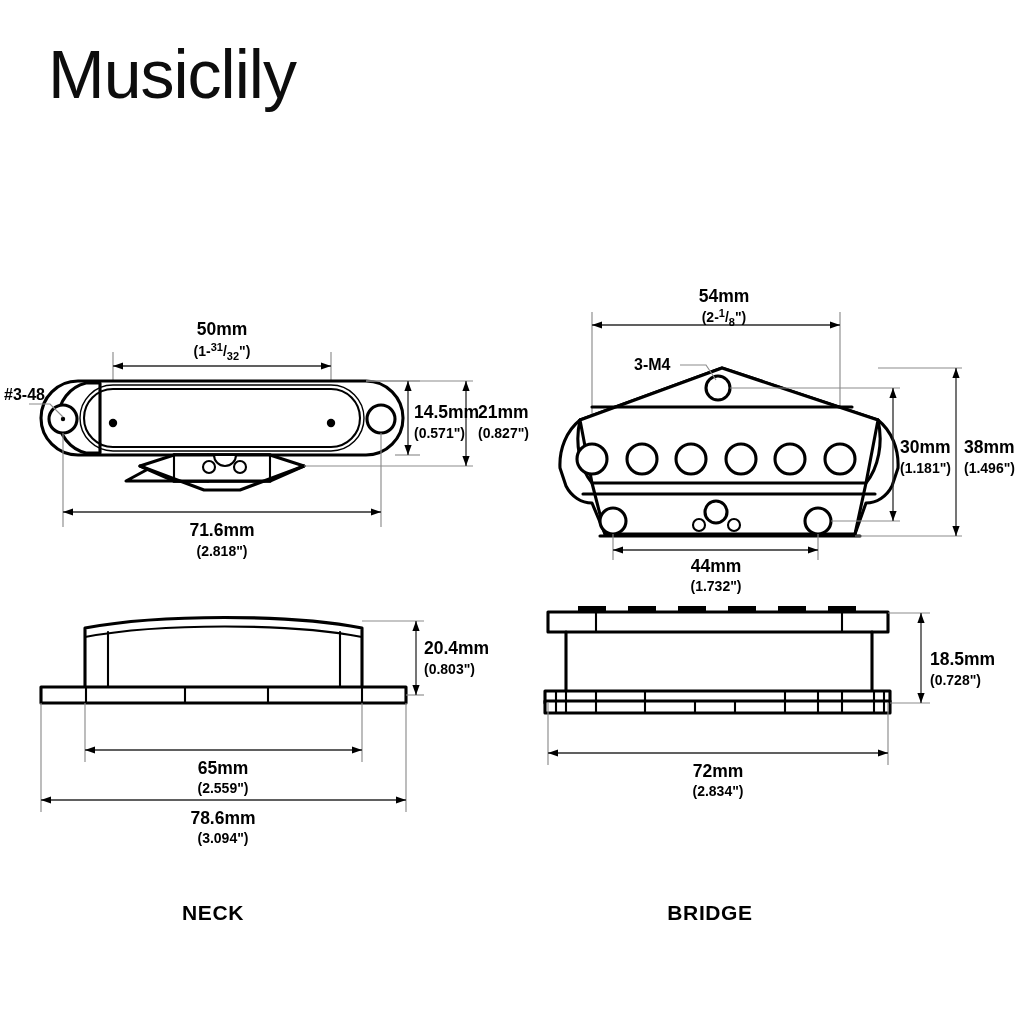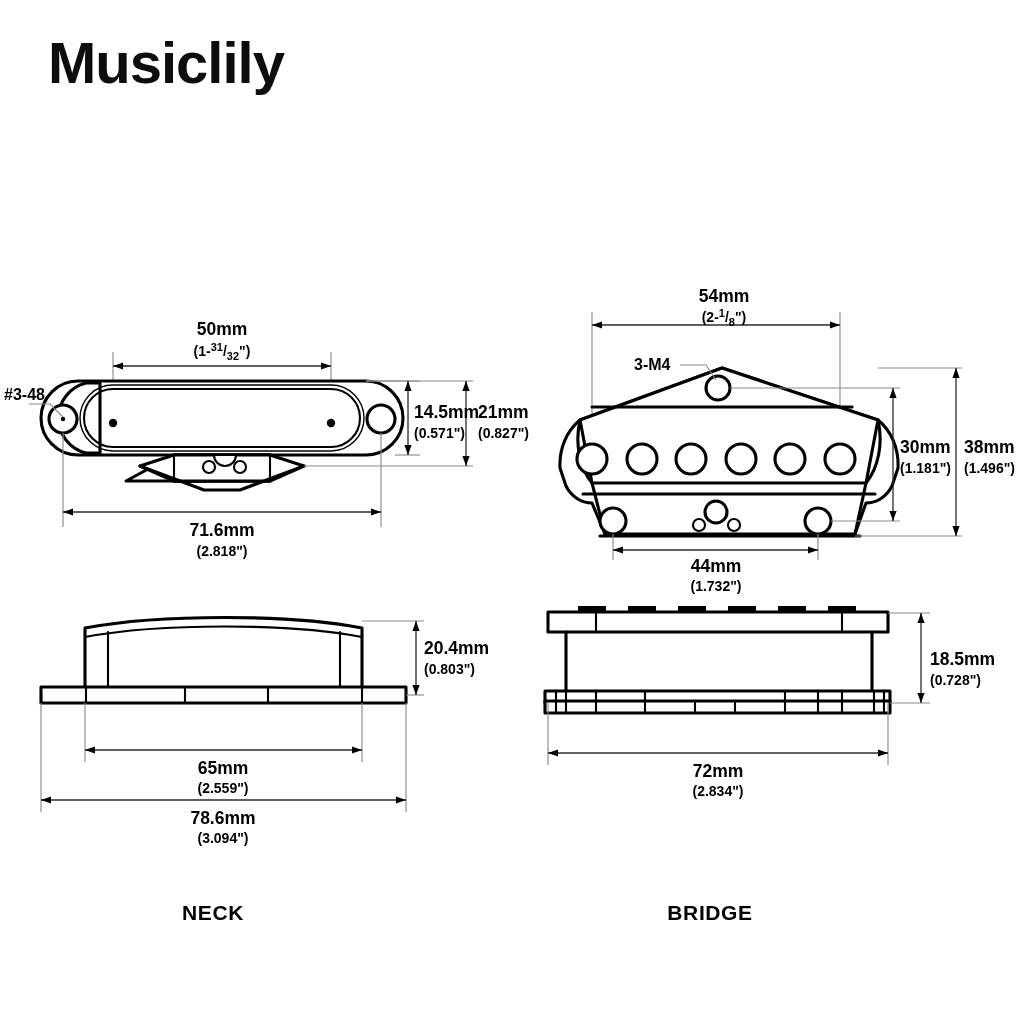--- a/index.html
+++ b/index.html
@@ -17,24 +17,24 @@
   }
   #sheet {
     position: absolute;
     left: 0; top: 0;
     width: 1024px;
     height: 1024px;
   }
   .logo {
     position: absolute;
     left: 48px;
-    top: 34px;
-    font-size: 58px;
+    top: 40px;
+    font-size: 68px;
     line-height: 1;
-    font-weight: 700;
+    font-weight: 400;
     letter-spacing: -1px;
     color: #0d0d0d;
     font-family: "Liberation Sans", sans-serif;
     white-space: nowrap;
   }
   svg { display: block; }
   .ln  { fill: none; stroke: #000; stroke-width: 3.1; stroke-linejoin: round; stroke-linecap: round; }
   .ln2 { fill: none; stroke: #000; stroke-width: 2.1; stroke-linejoin: round; stroke-linecap: round; }
   .thin{ fill: none; stroke: #000; stroke-width: 1.4; }
   .ext { fill: none; stroke: #8c8c8c; stroke-width: 1.15; }

